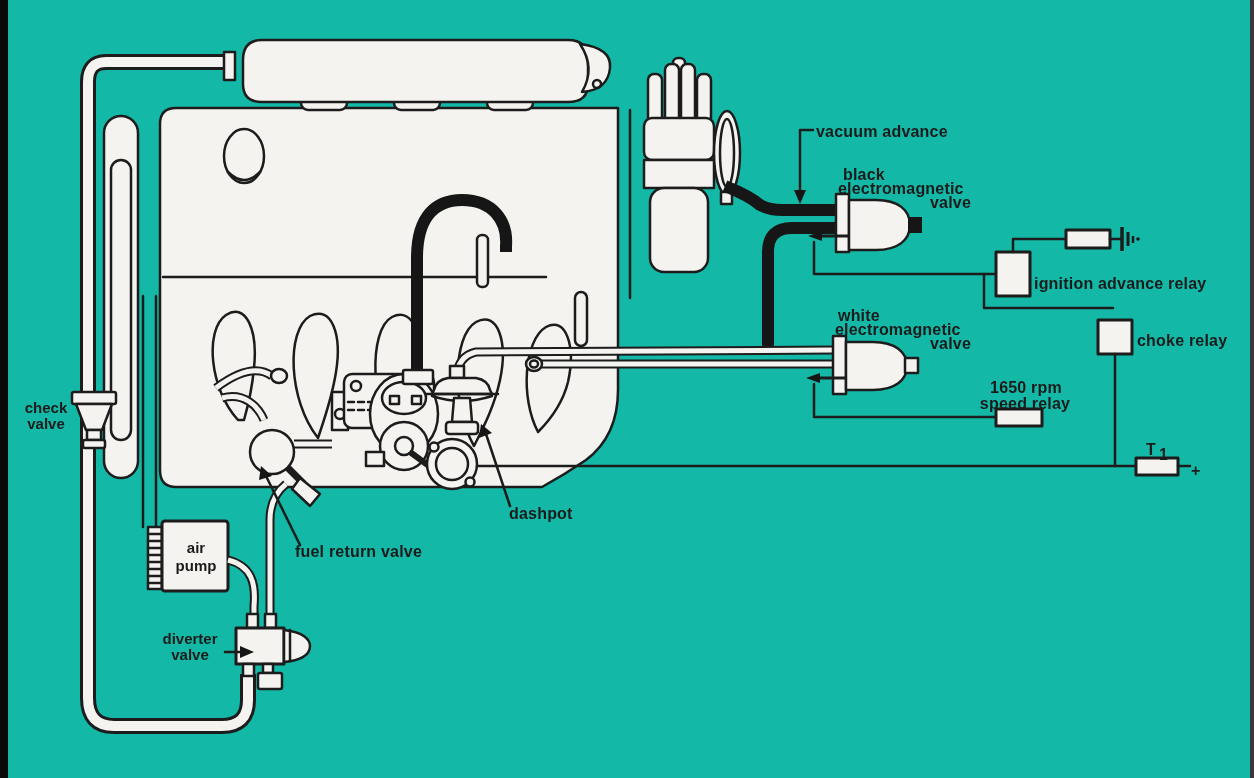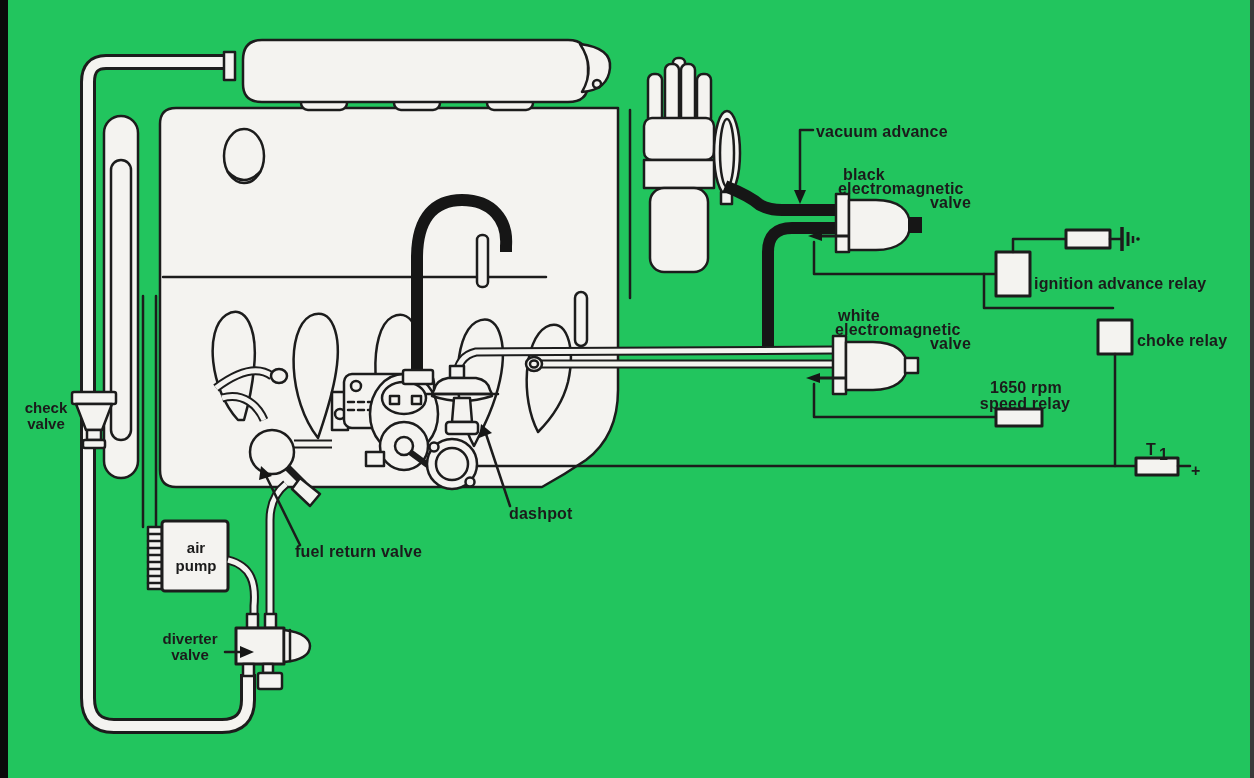--- a/index.html
+++ b/index.html
@@ -1,16 +1,16 @@
 <!DOCTYPE html>
 <html><head>
 <meta charset="utf-8">
 <style>
   html,body{margin:0;padding:0;background:#e8e8e6;}
-  #page{position:relative;width:1254px;height:778px;background:#22c55e;overflow:hidden;
+  #page{position:relative;width:1254px;height:778px;background:#14b8a6;overflow:hidden;
         font-family:"Liberation Sans","DejaVu Sans",sans-serif;}
   svg{display:block;}
   .ink{stroke:#1c1c1c;fill:none;stroke-width:2.5;stroke-linejoin:round;stroke-linecap:round;}
   .ink3{stroke:#1c1c1c;fill:none;stroke-width:3;stroke-linejoin:round;}
   .shape{stroke:#1c1c1c;fill:#f4f3f0;stroke-width:2.5;stroke-linejoin:round;}
   .shape3{stroke:#1c1c1c;fill:#f4f3f0;stroke-width:3;stroke-linejoin:round;}
   .solid{fill:#161616;stroke:none;}
   .hoseO{stroke:#1c1c1c;fill:none;stroke-width:16;stroke-linejoin:round;}
   .hoseI{stroke:#f4f3f0;fill:none;stroke-width:10;stroke-linejoin:round;}
   .thinO{stroke:#1c1c1c;fill:none;stroke-width:9;}

